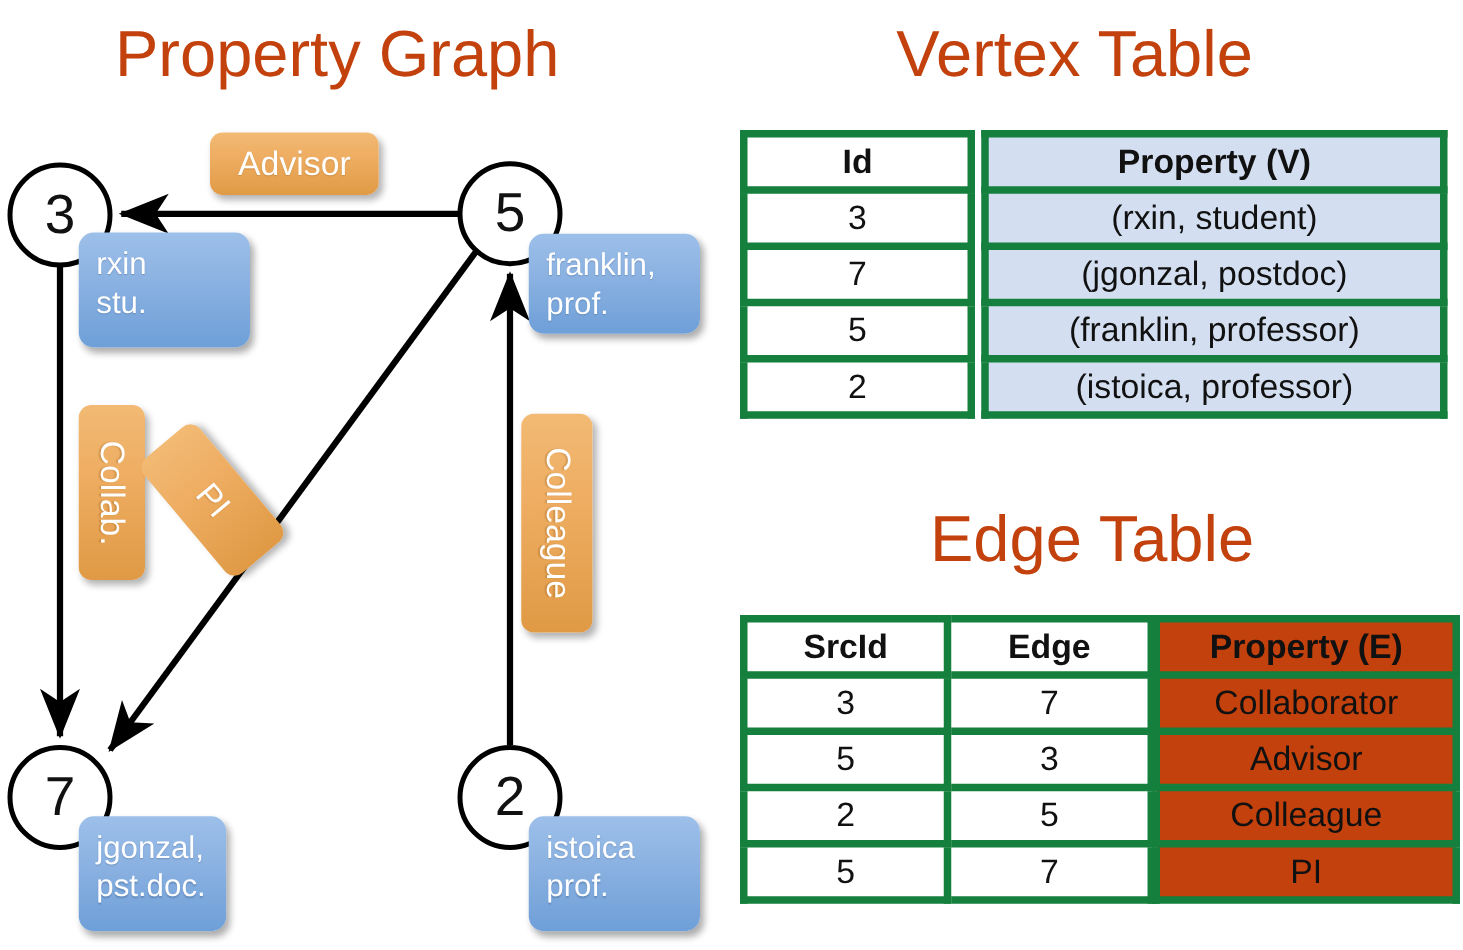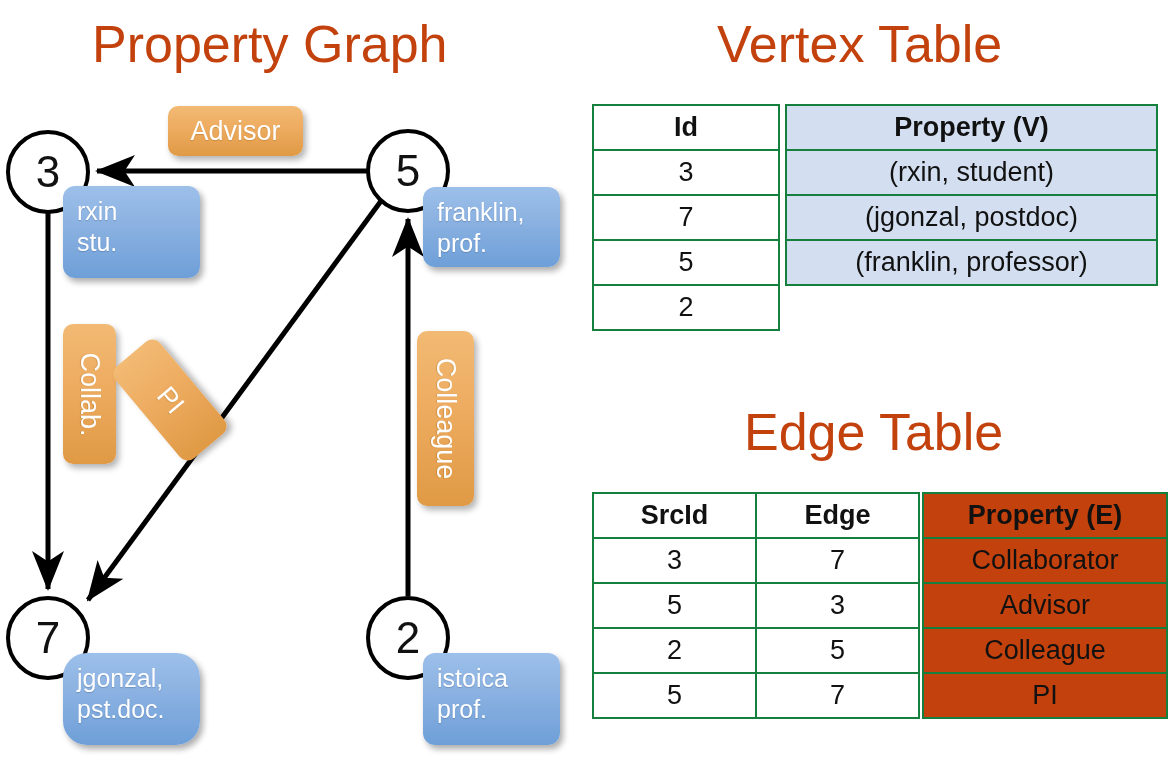--- a/index.html
+++ b/index.html
@@ -58,21 +58,21 @@
     color:#ffffff;
     font-size:25px;
     line-height:1.22;
     padding:10px 14px;
     box-sizing:border-box;
     z-index:6;
     text-shadow:0 1px 1px rgba(60,90,130,0.35);
   }
   #vprop-3{left:63px;top:186px;width:137px;height:92px;}
   #vprop-5{left:423px;top:187px;width:137px;height:80px;}
-  #vprop-7{left:63px;top:653px;width:137px;height:92px;border-radius:24px;}
+  #vprop-7{left:63px;top:653px;width:118px;height:92px;}
   #vprop-2{left:423px;top:653px;width:137px;height:92px;}
 
   
   .etag{
     position:absolute;
     border-radius:10px;
     background:linear-gradient(180deg,#f2ba74 0%,#eead62 40%,#e09a45 100%);
     box-shadow:3px 4px 6px rgba(0,0,0,0.30);
     color:#ffffff;
     font-size:27px;
@@ -89,21 +89,21 @@
   #etag-colleague span{transform:rotate(90deg);display:block;}
   #etag-pi{
     left:141px;top:340px;width:58px;height:120px;
     transform:rotate(-40deg);
   }
   #etag-pi span{transform:rotate(90deg);display:block;}
 
   
   .tbl{position:absolute;border-collapse:collapse;table-layout:fixed;}
   .tbl td,.tbl th{
-    border:2px solid #15803d;
+    border:6px solid #15803d;
     text-align:center;
     font-weight:400;
     font-size:27px;
     color:#111;
     padding:0;
     height:45px;
     box-sizing:border-box;
     background:#ffffff;
   }
   .tbl th{font-weight:bold;}
@@ -220,20 +220,23 @@
       </tr>
       <tr>
         <td>(rxin, student)</td>
       </tr>
       <tr>
         <td>(jgonzal, postdoc)</td>
       </tr>
       <tr>
         <td>(franklin, professor)</td>
       </tr>
+      <tr>
+        <td>(istoica, professor)</td>
+      </tr>
     </tbody>
   </table>
 
   <table class="tbl" id="etable-ids">
     <colgroup>
         <col class="gap-col">
         <col class="gap-col">
       </colgroup>
     <tbody>
       <tr>

